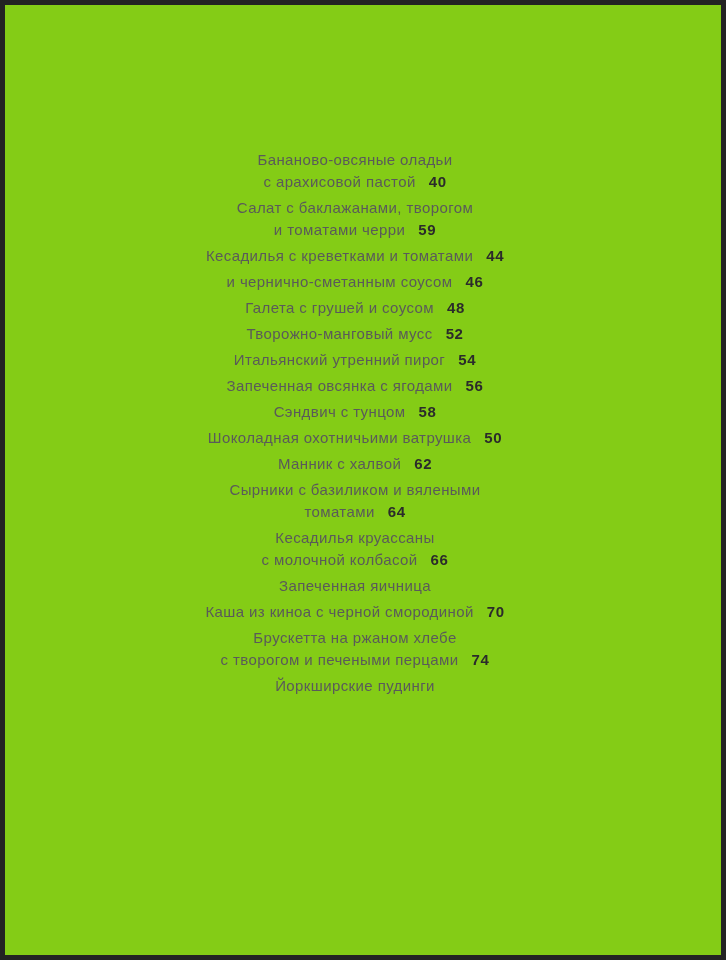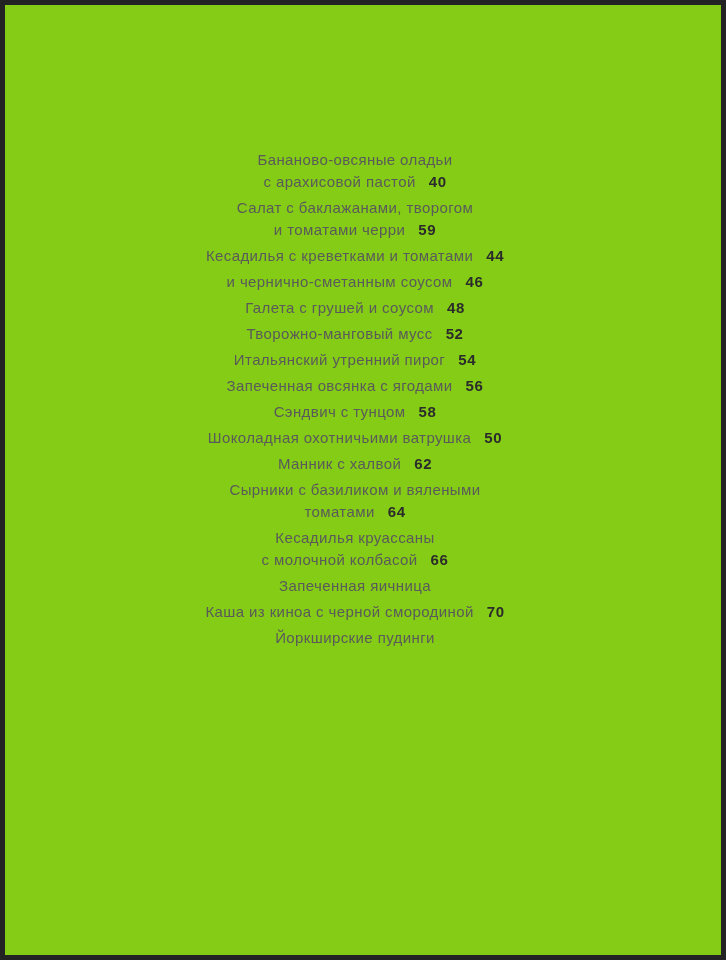--- a/index.html
+++ b/index.html
@@ -91,16 +91,20 @@
         <div class="line"><span>Кесадилья круассаны</span></div>
         <div class="line"><span>с молочной колбасой</span><span class="page-num">66</span></div>
       </div>
       <div class="entry">
         <div class="line"><span>Запеченная яичница</span></div>
       </div>
       <div class="entry">
         <div class="line"><span>Каша из киноа с черной смородиной</span><span class="page-num">70</span></div>
       </div>
       <div class="entry">
+        <div class="line"><span>Брускетта на ржаном хлебе</span></div>
+        <div class="line"><span>с творогом и печеными перцами</span><span class="page-num">74</span></div>
+      </div>
+      <div class="entry">
         <div class="line"><span>Йоркширские пудинги</span></div>
       </div>
     </section>
 </main>
 
 </body></html>

